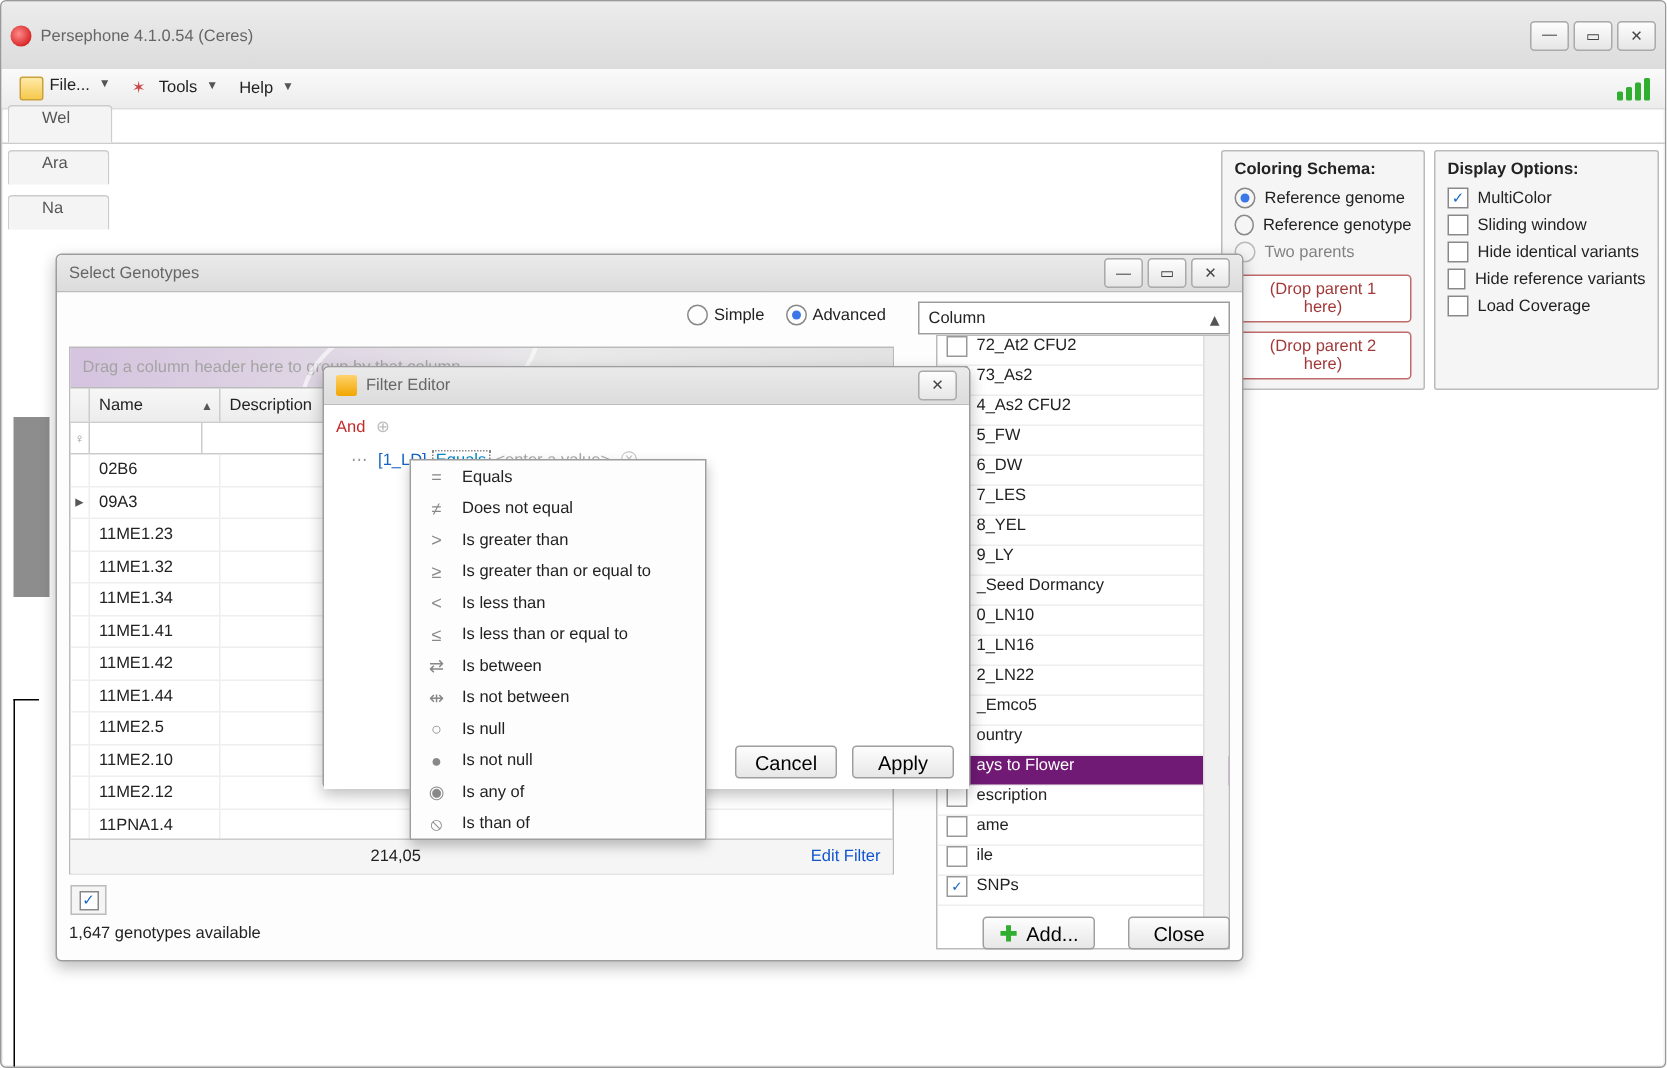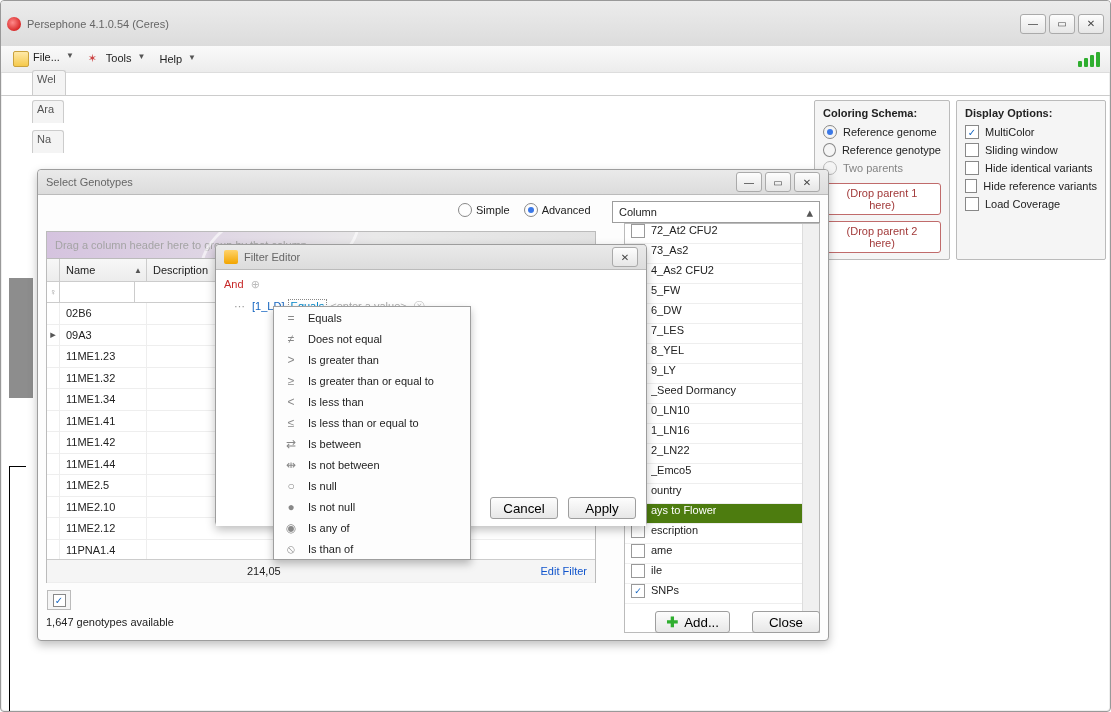--- a/index.html
+++ b/index.html
@@ -18,21 +18,21 @@
   .file-icon{background:linear-gradient(#ffe9a8,#f5c94b);border:1px solid #caa23d;border-radius:2px;}
   .tools-icon::before{content:"✶";color:#c44;}
   .signal-bars{margin-left:auto;display:flex;align-items:flex-end;gap:2px;padding-right:4px;}
   .signal-bars span{width:4px;background:#2fae2f;border-radius:1px;}
   .signal-bars span:nth-child(1){height:6px;}
   .signal-bars span:nth-child(2){height:9px;}
   .signal-bars span:nth-child(3){height:12px;}
   .signal-bars span:nth-child(4){height:15px;}
   
   .tabstrip{height:22px;display:flex;align-items:flex-end;gap:2px;padding:0 4px;}
-  .tab-stub{height:20px;border:1px solid #ccc;border-bottom:none;border-radius:3px 3px 0 0;background:#f4f4f4;padding:2px 4px;color:#555;overflow:hidden;margin-left:27px;}
+  .tab-stub{height:20px;border:1px solid #ccc;border-bottom:none;border-radius:3px 3px 0 0;background:#f4f4f4;padding:2px 22px;color:#555;overflow:hidden;}
   .underline{height:1px;background:#ccc;}
   .body-area{position:relative;height:calc(100% - 25px - 26px - 22px - 1px);}
   
   .right-col{position:absolute;right:4px;top:4px;display:flex;gap:6px;}
   .panel{border:1px solid #bbb;background:#f5f5f5;padding:6px 8px;border-radius:2px;}
   .panel h4{margin:0 0 4px 0;font-size:11px;font-weight:bold;}
   .radio-row,.check-row{display:flex;align-items:center;gap:6px;height:18px;white-space:nowrap;}
   .radio-dot{width:12px;height:12px;border:1px solid #888;border-radius:50%;display:inline-flex;align-items:center;justify-content:center;}
   .radio-dot.sel::after{content:"";width:6px;height:6px;border-radius:50%;background:#3b78e7;}
   .check-box{width:12px;height:12px;border:1px solid #888;background:#fff;display:inline-flex;align-items:center;justify-content:center;font-size:10px;color:#1565c0;}
@@ -46,21 +46,21 @@
   .modal .m-title{height:24px;display:flex;align-items:center;padding:0 8px;background:linear-gradient(#eaeaea,#dcdcdc);border-bottom:1px solid #bbb;border-radius:4px 4px 0 0;color:#666;}
   .modal .m-title .flex{flex:1;}
   .sg-body{position:relative;height:calc(100% - 24px);padding:8px;box-sizing:border-box;}
   .mode-row{position:absolute;top:8px;left:420px;display:flex;align-items:center;gap:14px;}
   
   .col-combo{position:absolute;top:6px;right:8px;width:194px;height:20px;border:1px solid #9d9d9d;display:flex;align-items:center;padding:0 6px;background:#fff;justify-content:space-between;}
   .col-list{position:absolute;top:28px;right:8px;width:194px;bottom:8px;border:1px solid #bbb;background:#fff;overflow:hidden;}
   .scroll{position:absolute;right:0;top:0;bottom:0;width:16px;background:#f0f0f0;border-left:1px solid #ddd;}
   .col-item{display:flex;height:19px;gap:6px;padding:0 6px;border-bottom:1px solid #eee;}
   .col-item .mini-check{width:12px;height:12px;border:1px solid #999;background:#fff;font-size:9px;display:inline-flex;align-items:center;justify-content:center;color:#1565c0;}
-  .col-item.sel{background:#4d7c0f;color:#fff;}
+  .col-item.sel{background:#701a75;color:#fff;}
   
   .geno-grid{position:absolute;left:8px;top:36px;width:548px;height:350px;border:1px solid #bbb;background:#fff;}
   .grid-group-hdr{height:26px;background:linear-gradient(90deg,#d5c3df 0%,#e9e9e9 60%,#e2e2e2 100%);color:#a4a4a4;display:flex;align-items:center;padding:0 8px;border-bottom:1px solid #bbb;position:relative;overflow:hidden;}
   .grid-group-hdr::after{content:"";position:absolute;left:150px;top:-30px;width:160px;height:80px;border:3px solid rgba(255,255,255,.6);border-radius:50%;transform:rotate(-20deg);}
   .grid-cols{display:flex;height:22px;border-bottom:1px solid #ccc;background:linear-gradient(#f7f7f7,#ececec);}
   .grid-col{border-right:1px solid #ccc;display:flex;align-items:center;padding:0 6px;position:relative;}
   .grid-col:nth-child(1){width:12px;padding:0;}
   .grid-col:nth-child(2){width:74px;}
   .grid-col:nth-child(3){flex:1;border-right:none;}
   .sort-caret{position:absolute;right:4px;font-size:8px;color:#555;}

